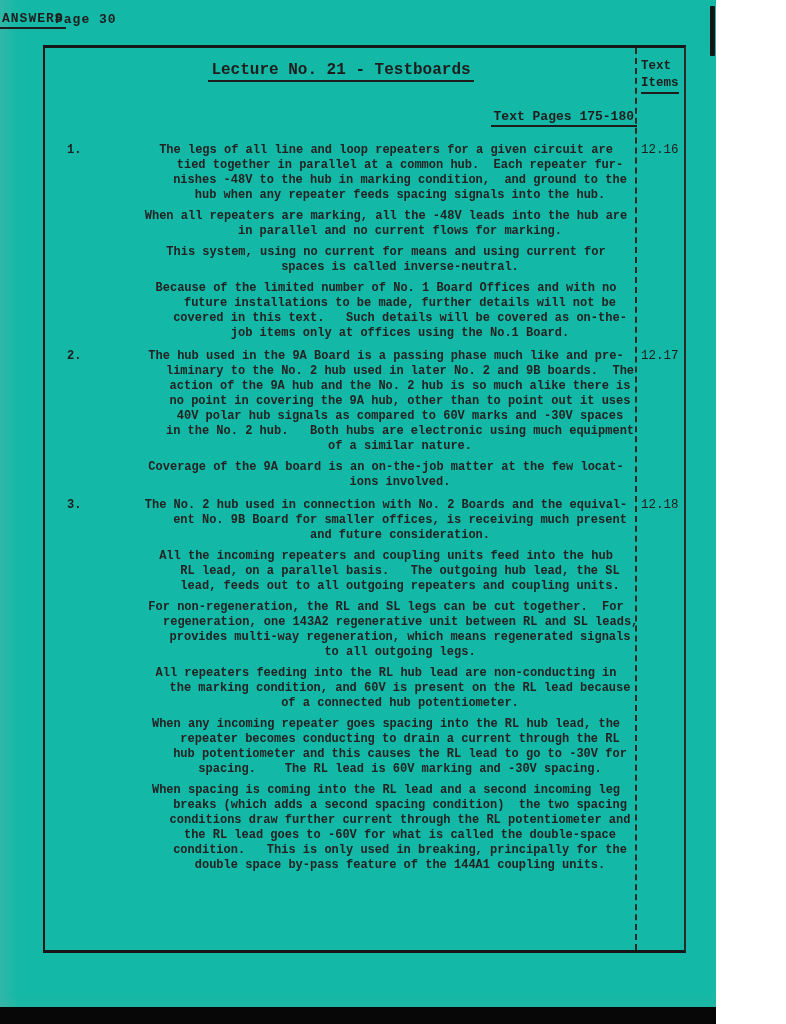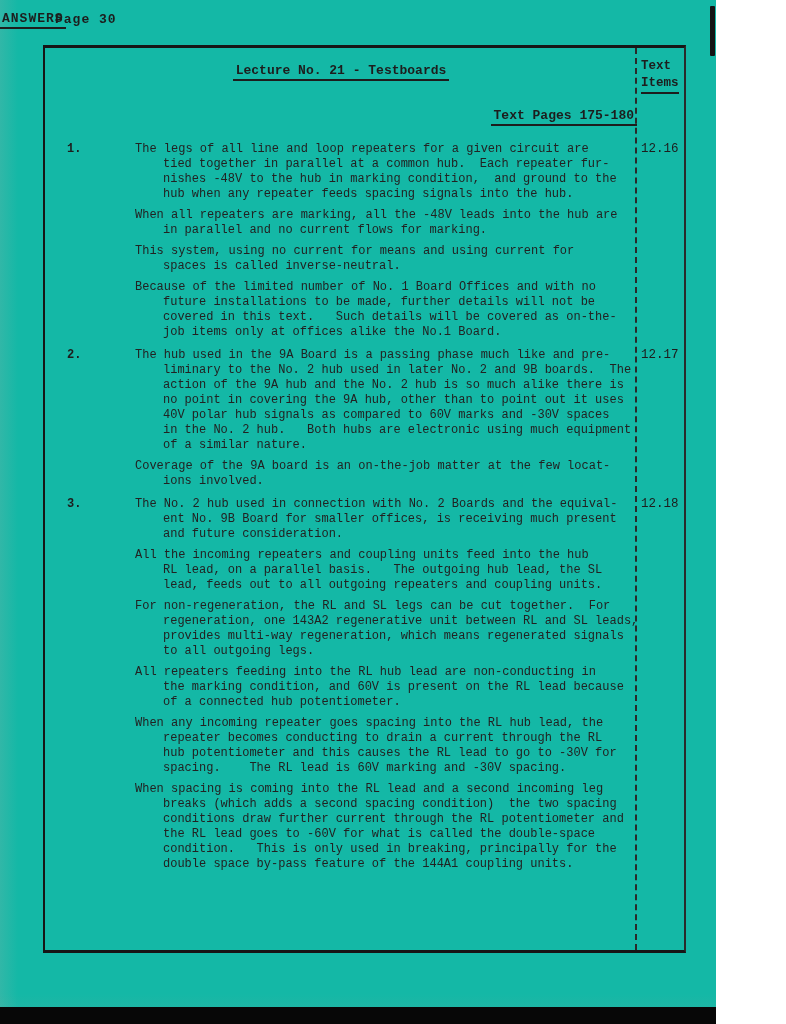--- a/index.html
+++ b/index.html
@@ -44,21 +44,21 @@
     font-size:12.5px;font-weight:700;line-height:17px;
   }
   .ref-header .u{border-bottom:2px solid #1d1d1d;padding-bottom:0px;}
 
   .table-titles{
     width:592px;text-align:center;
     padding-top:13px;
   }
   .table-title{
     display:inline-block;
-    font-size:13px;font-weight:700;
+    font-size:16px;font-weight:700;
     border-bottom:2px solid #1d1d1d;padding:0 3px 1px 3px;
   }
   .table-subtitle-wrap{width:592px;text-align:right;margin-top:25px;}
   .table-subtitle{
     display:inline-block;
     font-size:13px;font-weight:700;
     border-bottom:2px solid #1d1d1d;padding:0 3px 1px 3px;
   }
 
   .table-body{margin-top:16px;}
@@ -68,22 +68,22 @@
     padding-left:22px;
     margin-bottom:2px;
   }
   .item-number{
     width:68px;flex-shrink:0;
     font-size:12px;font-weight:700;line-height:15px;
   }
   .item-paragraphs{width:502px;}
   .paragraph{margin-bottom:6px;}
   .line{
-    font-size:12px;font-weight:400;line-height:15px;
-    white-space:pre;color:#222;
+    font-size:12px;font-weight:700;line-height:15px;
+    white-space:pre;color:#222;text-align:center;
   }
   .line.cont{margin-left:28px;}
   .item-ref{
     position:absolute;left:596px;top:0;
     font-size:12.5px;font-weight:400;line-height:15px;
   }
 
   .binder-hole{
     position:absolute;left:748px;width:18px;height:27px;
     background:#0a0a0a;border-radius:4px;
@@ -138,21 +138,21 @@
               <div class="line cont">in parallel and no current flows for marking.</div>
             </div>
             <div class="paragraph">
               <div class="line">This system, using no current for means and using current for</div>
               <div class="line cont">spaces is called inverse-neutral.</div>
             </div>
             <div class="paragraph">
               <div class="line">Because of the limited number of No. 1 Board Offices and with no</div>
               <div class="line cont">future installations to be made, further details will not be</div>
               <div class="line cont">covered in this text.   Such details will be covered as on-the-</div>
-              <div class="line cont">job items only at offices alike the No.1 Board.</div>
+              <div class="line cont">job items only at offices using the No.1 Board.</div>
             </div>
           </div>
           <div class="item-ref">12.16</div>
         </div>
         <div class="item-row">
           <div class="item-number">2.</div>
           <div class="item-paragraphs">
             <div class="paragraph">
               <div class="line">The hub used in the 9A Board is a passing phase much like and pre-</div>
               <div class="line cont">liminary to the No. 2 hub used in later No. 2 and 9B boards.  The</div>

